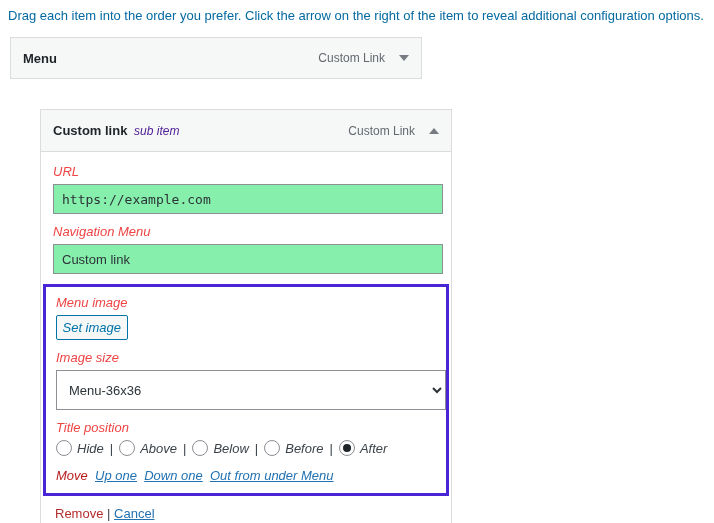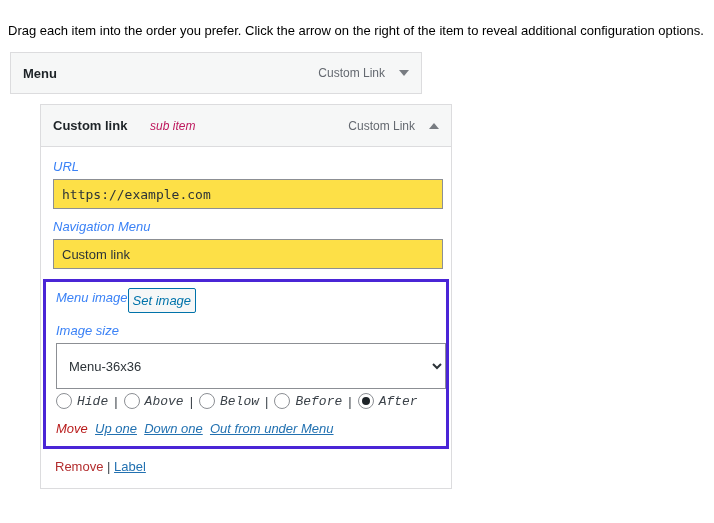--- a/index.html
+++ b/index.html
@@ -5,83 +5,83 @@
   * { box-sizing: border-box; }
   body {
     margin: 0;
     padding: 8px;
     font-family: -apple-system, BlinkMacSystemFont, "Segoe UI", Arial, sans-serif;
     font-size: 13px;
     color: #3c434a;
     background: #fff;
     width: 714px;
   }
-  .intro { margin: 15px 0 14px 0; color: #000000; }
+  .intro { margin: 0 0 14px 0; color: #0369a1; }
 
   
   .menu-item-bar {
     display: flex;
     align-items: center;
     justify-content: space-between;
     background: #f6f7f7;
     border: 1px solid #dcdcde;
     height: 42px;
     padding: 0 12px;
     cursor: move;
-    margin-bottom: 10px;
+    margin-bottom: 30px;
     width: 412px;
     margin-left:2px;
   }
   .menu-item-title { font-weight: 600; color:#1d2327; }
   .menu-item-type { color: #646970; font-size: 12px; margin-right:6px; }
   .arrow { width:0; height:0; border-left:5px solid transparent; border-right:5px solid transparent; display:inline-block; }
   .arrow-down { border-top:6px solid #787c82; }
   .arrow-up   { border-bottom:6px solid #787c82; }
   .type-toggle { display:flex; align-items:center; gap:8px; }
 
   
   .sub-wrap { margin-left: 32px; width: 412px; border:1px solid #dcdcde; }
   .sub-header {
     display:flex; align-items:center; justify-content:space-between;
     background:#f6f7f7; border-bottom:1px solid #dcdcde;
     padding: 0 12px; height: 42px;
   }
   .sub-title { font-weight:600; color:#1d2327; }
-  .sub-subtitle { font-style: italic; color:#be185d; font-weight:400; margin-left:19px; font-size:12px; }
+  .sub-subtitle { font-style: italic; color:#4c1d95; font-weight:400; margin-left:3px; font-size:12px; }
   .sub-body { padding: 10px 12px 12px 12px; background:#fff; }
 
-  .field-label { font-style: italic; color:#3b82f6; display:block; margin: 10px 0 5px 0; }
+  .field-label { font-style: italic; color:#ef4444; display:block; margin: 10px 0 5px 0; }
   .field-label.first { margin-top: 2px; }
   .text-input {
-    width: 390px; height:30px; padding:3px 8px; border:1px solid #8c8f94; background:#fde047;
+    width: 390px; height:30px; padding:3px 8px; border:1px solid #8c8f94; background:#86efac;
     font-size:13px; color:#2c3338;
   }
   .mono { font-family: ui-monospace, Menlo, Consolas, monospace; }
 
   
   .highlight {
     border: 3px solid #4a25d6;
     margin: 10px -10px 10px -10px;
     padding: 6px 10px 10px 10px;
   }
   .two-col { display:flex; gap: 60px; }
-  .col { display:flex; }
+  .col { display:flex; flex-direction:column; }
   .btn-secondary {
     display:inline-block; border:1px solid #0073aa; color:#0073aa; background:#f6f7f7;
     padding: 4px 4px; font-size:13px; cursor:pointer; font-style: italic;
     border-radius:2px;
   }
 
   .select {
-    width: 390px; height:46px; border:1px solid #8c8f94; background:#fff;
+    width: 390px; height:40px; border:1px solid #8c8f94; background:#fff;
     padding: 3px 8px; font-size:13px; color:#2c3338;
   }
 
   .radios { display:flex; gap: 6px; align-items:center; margin-top:4px; flex-wrap:wrap; }
-  .radio-item { display:flex; align-items:center; gap:5px; font-style: italic; color:#3c434a;font-family:Liberation Mono, monospace; }
+  .radio-item { display:flex; align-items:center; gap:5px; font-style: italic; color:#3c434a; }
   .radio {
     width:16px; height:16px; border:1px solid #8c8f94; border-radius:50%; background:#fff;
     display:inline-flex; align-items:center; justify-content:center; cursor:pointer;
   }
   .radio.selected::after { content:""; width:8px; height:8px; background:#1d2327; border-radius:50%; display:block; }
   .sep { color:#3c434a; }
 
   .move-row { margin-top:12px; font-style: italic; }
   .move-row a { color:#2271b1; text-decoration: underline; cursor:pointer; }
   .move-label { color:#b91c1c; }
@@ -129,20 +129,21 @@
           <span class="field-label first">Menu image</span>
           <button class="btn-secondary" type="button">Set image</button>
         </div>
       </div>
 
       <label class="field-label">Image size</label>
       <select class="select">
         <option>Menu-36x36</option>
       </select>
 
+      <label class="field-label">Title position</label>
       <div class="radios">
         <span class="radio-item">
           <span class="radio"></span>
           <span>Hide</span>
         </span>
         <span class="sep">|</span>
         <span class="radio-item">
           <span class="radio"></span>
           <span>Above</span>
         </span>
@@ -167,16 +168,16 @@
         <span class="move-label">Move</span>
         &nbsp;<a>Up one</a>
         &nbsp;<a>Down one</a>
         &nbsp;<a>Out from under Menu</a>
       </div>
     </div>
 
     <div class="footer-links">
       <a class="remove">Remove</a>
       <span class="footer-sep">|</span>
-      <a class="cancel">Label</a>
+      <a class="cancel">Cancel</a>
     </div>
   </div>
 </div>
 
 </body></html>

